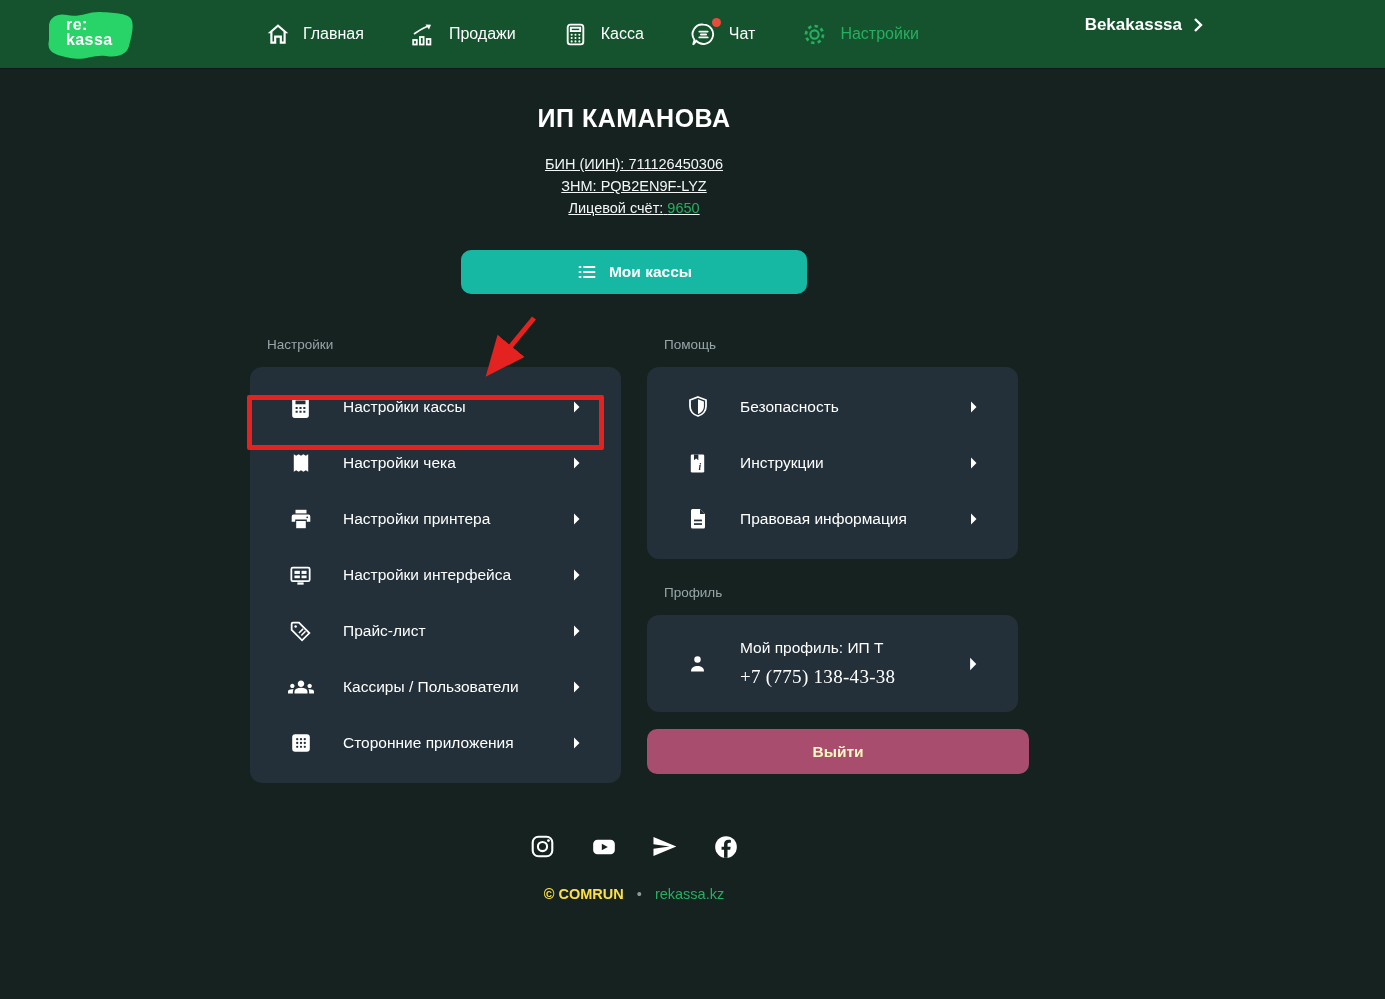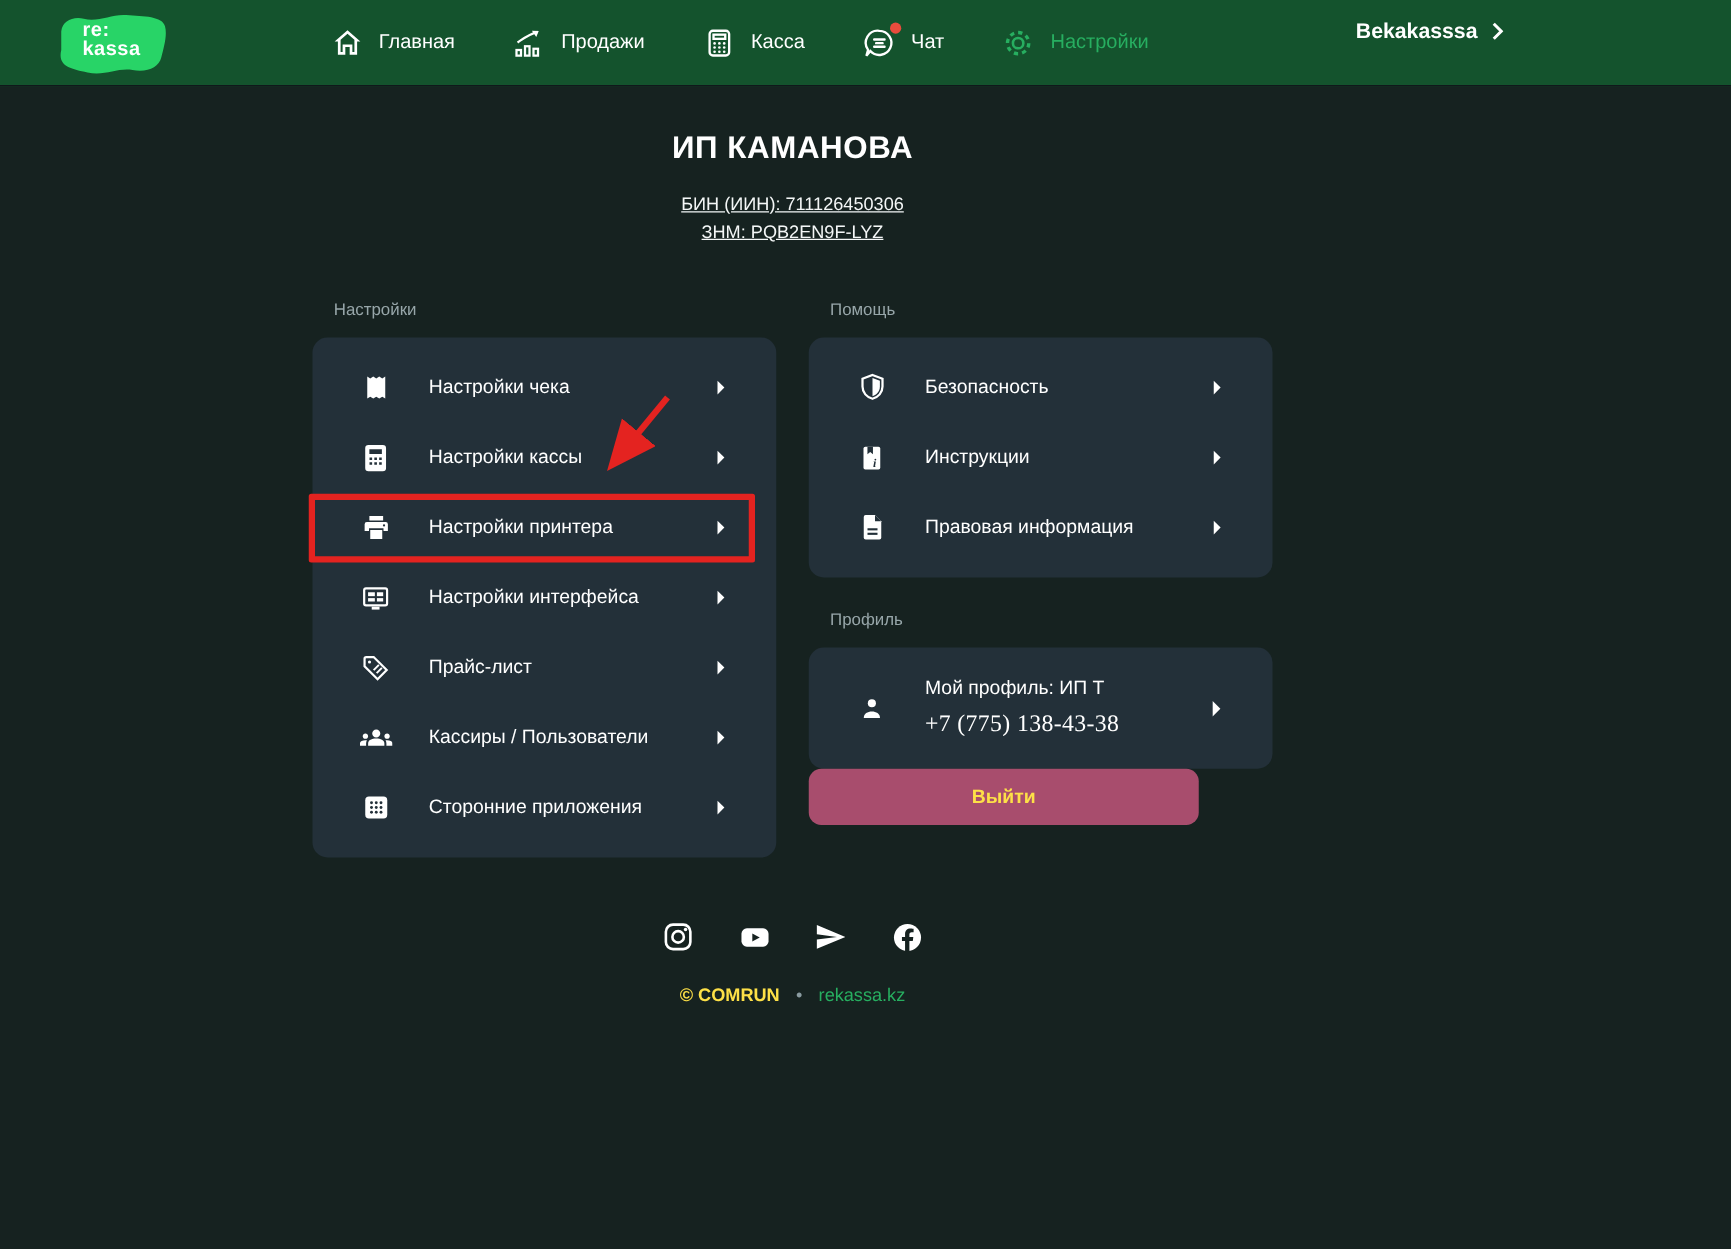--- a/index.html
+++ b/index.html
@@ -47,22 +47,22 @@
   .menu-card{padding:12px 0;}
   .menu-item{height:56px;display:flex;align-items:center;padding:0 40px 0 37px;cursor:pointer;}
   .mi-icon{width:27px;height:27px;flex:0 0 auto;display:flex;align-items:center;justify-content:center;}
   .mi-label{margin-left:29px;font-size:15.5px;color:#fff;}
   .mi-chevron{margin-left:auto;display:flex;align-items:center;}
   .profile-card{height:97px;display:flex;align-items:center;padding:0 40px 0 37px;cursor:pointer;box-sizing:border-box;}
   .profile-text{margin-left:29px;}
   .profile-line1{font-size:15.5px;margin-bottom:9px;}
   .profile-line2{font-size:19px;letter-spacing:.3px;font-family:Liberation Serif, serif;}
   .btn-logout{
-    width:312px;height:45px;border:none;border-radius:10px;
-    background:#a84d6d;color:#fde047;font-weight:700;font-size:15.5px;cursor:pointer;
+    width:382px;height:45px;margin-top:17px;border:none;border-radius:10px;
+    background:#a84d6d;color:#fef9c3;font-weight:700;font-size:15.5px;cursor:pointer;
     font-family:inherit;display:block;
   }
   .socials{display:flex;justify-content:center;gap:34px;margin-top:50px;}
   .social{width:27px;height:27px;cursor:pointer;display:flex;align-items:center;justify-content:center;}
   .copyright{text-align:center;margin-top:26px;font-size:14.5px;}
   .copyright .co{font-weight:700;color:#fde047;}
   .copyright .sep{color:#8a9ba0;margin:0 9px;}
   .copyright .site{color:#27ae60;cursor:pointer;}
   
   .annotation-box{
@@ -155,50 +155,65 @@
   </div>
 </div>
 
 <div class="main">
 
   <div class="biz-title">ИП КАМАНОВА</div>
 
   <div class="biz-info">
     <div>БИН (ИИН): 711126450306</div>
     <div>ЗНМ: PQB2EN9F-LYZ</div>
-  </div>
-
+    <div>
+      <span>Лицевой счёт:</span>
+      <span class="green">9650</span>
+    </div>
+  </div>
+
+  <button class="btn-kassas">
+    <svg viewBox="0 0 24 24" width="22" height="22" fill="#fff">
+      <rect x="3" y="5.4" width="2.8" height="2.2" rx="0.4"></rect>
+        <rect x="8" y="5.4" width="13" height="2.2" rx="0.4"></rect>
+      <rect x="3" y="10.9" width="2.8" height="2.2" rx="0.4"></rect>
+        <rect x="8" y="10.9" width="13" height="2.2" rx="0.4"></rect>
+      <rect x="3" y="16.4" width="2.8" height="2.2" rx="0.4"></rect>
+        <rect x="8" y="16.4" width="13" height="2.2" rx="0.4"></rect>
+    </svg>
+    <span>Мои кассы</span>
+  </button>
 
   <div class="columns">
 
     <div class="col">
       <div class="section-label">Настройки</div>
       <div class="card menu-card">
 
         <div class="menu-item">
           <span class="mi-icon">
+            <svg viewBox="0 0 24 24" width="25" height="25" fill="#fff">
+                <path d="M6.5 2h11A2.5 2.5 0 0 1 20 4.5v15a2.5 2.5 0 0 1-2.5 2.5h-11A2.5 2.5 0 0 1 4 19.5v-15A2.5 2.5 0 0 1 6.5 2zm.7 3.2v3.6h9.6V5.2H7.2zm.1 6.3v1.9h2V11.5h-2zm3.7 0v1.9h2v-1.9h-2zm3.7 0v1.9h2v-1.9h-2zm-7.4 3.6v1.9h2v-1.9h-2zm3.7 0v1.9h2v-1.9h-2zm3.7 0v1.9h2v-1.9h-2z" fill-rule="evenodd"></path>
+              </svg>
+          </span>
+          <span class="mi-label">Настройки кассы</span>
+          <span class="mi-chevron">
+              <svg viewBox="0 0 8 12" width="8" height="12">
+                <path d="M1 0.5l5.5 5.5L1 11.5z" fill="#fff"></path>
+              </svg>
+            </span>
+        </div>
+
+        <div class="menu-item">
+          <span class="mi-icon">
             <svg viewBox="0 0 24 24" width="24" height="24" fill="#fff">
                 <path d="M4.8 3.2l2.4 1.5 2.4-1.5 2.4 1.5 2.4-1.5 2.4 1.5 2.4-1.5v17.6l-2.4-1.5-2.4 1.5-2.4-1.5-2.4 1.5-2.4-1.5-2.4 1.5z"></path>
               </svg>
           </span>
           <span class="mi-label">Настройки чека</span>
-          <span class="mi-chevron">
-              <svg viewBox="0 0 8 12" width="8" height="12">
-                <path d="M1 0.5l5.5 5.5L1 11.5z" fill="#fff"></path>
-              </svg>
-            </span>
-        </div>
-
-        <div class="menu-item">
-          <span class="mi-icon">
-            <svg viewBox="0 0 24 24" width="25" height="25" fill="#fff">
-                <path d="M6.5 2h11A2.5 2.5 0 0 1 20 4.5v15a2.5 2.5 0 0 1-2.5 2.5h-11A2.5 2.5 0 0 1 4 19.5v-15A2.5 2.5 0 0 1 6.5 2zm.7 3.2v3.6h9.6V5.2H7.2zm.1 6.3v1.9h2V11.5h-2zm3.7 0v1.9h2v-1.9h-2zm3.7 0v1.9h2v-1.9h-2zm-7.4 3.6v1.9h2v-1.9h-2zm3.7 0v1.9h2v-1.9h-2zm3.7 0v1.9h2v-1.9h-2z" fill-rule="evenodd"></path>
-              </svg>
-          </span>
-          <span class="mi-label">Настройки кассы</span>
           <span class="mi-chevron">
               <svg viewBox="0 0 8 12" width="8" height="12">
                 <path d="M1 0.5l5.5 5.5L1 11.5z" fill="#fff"></path>
               </svg>
             </span>
         </div>
 
         <div class="menu-item">
           <span class="mi-icon">
             <svg viewBox="0 0 24 24" width="24" height="24" fill="#fff">

